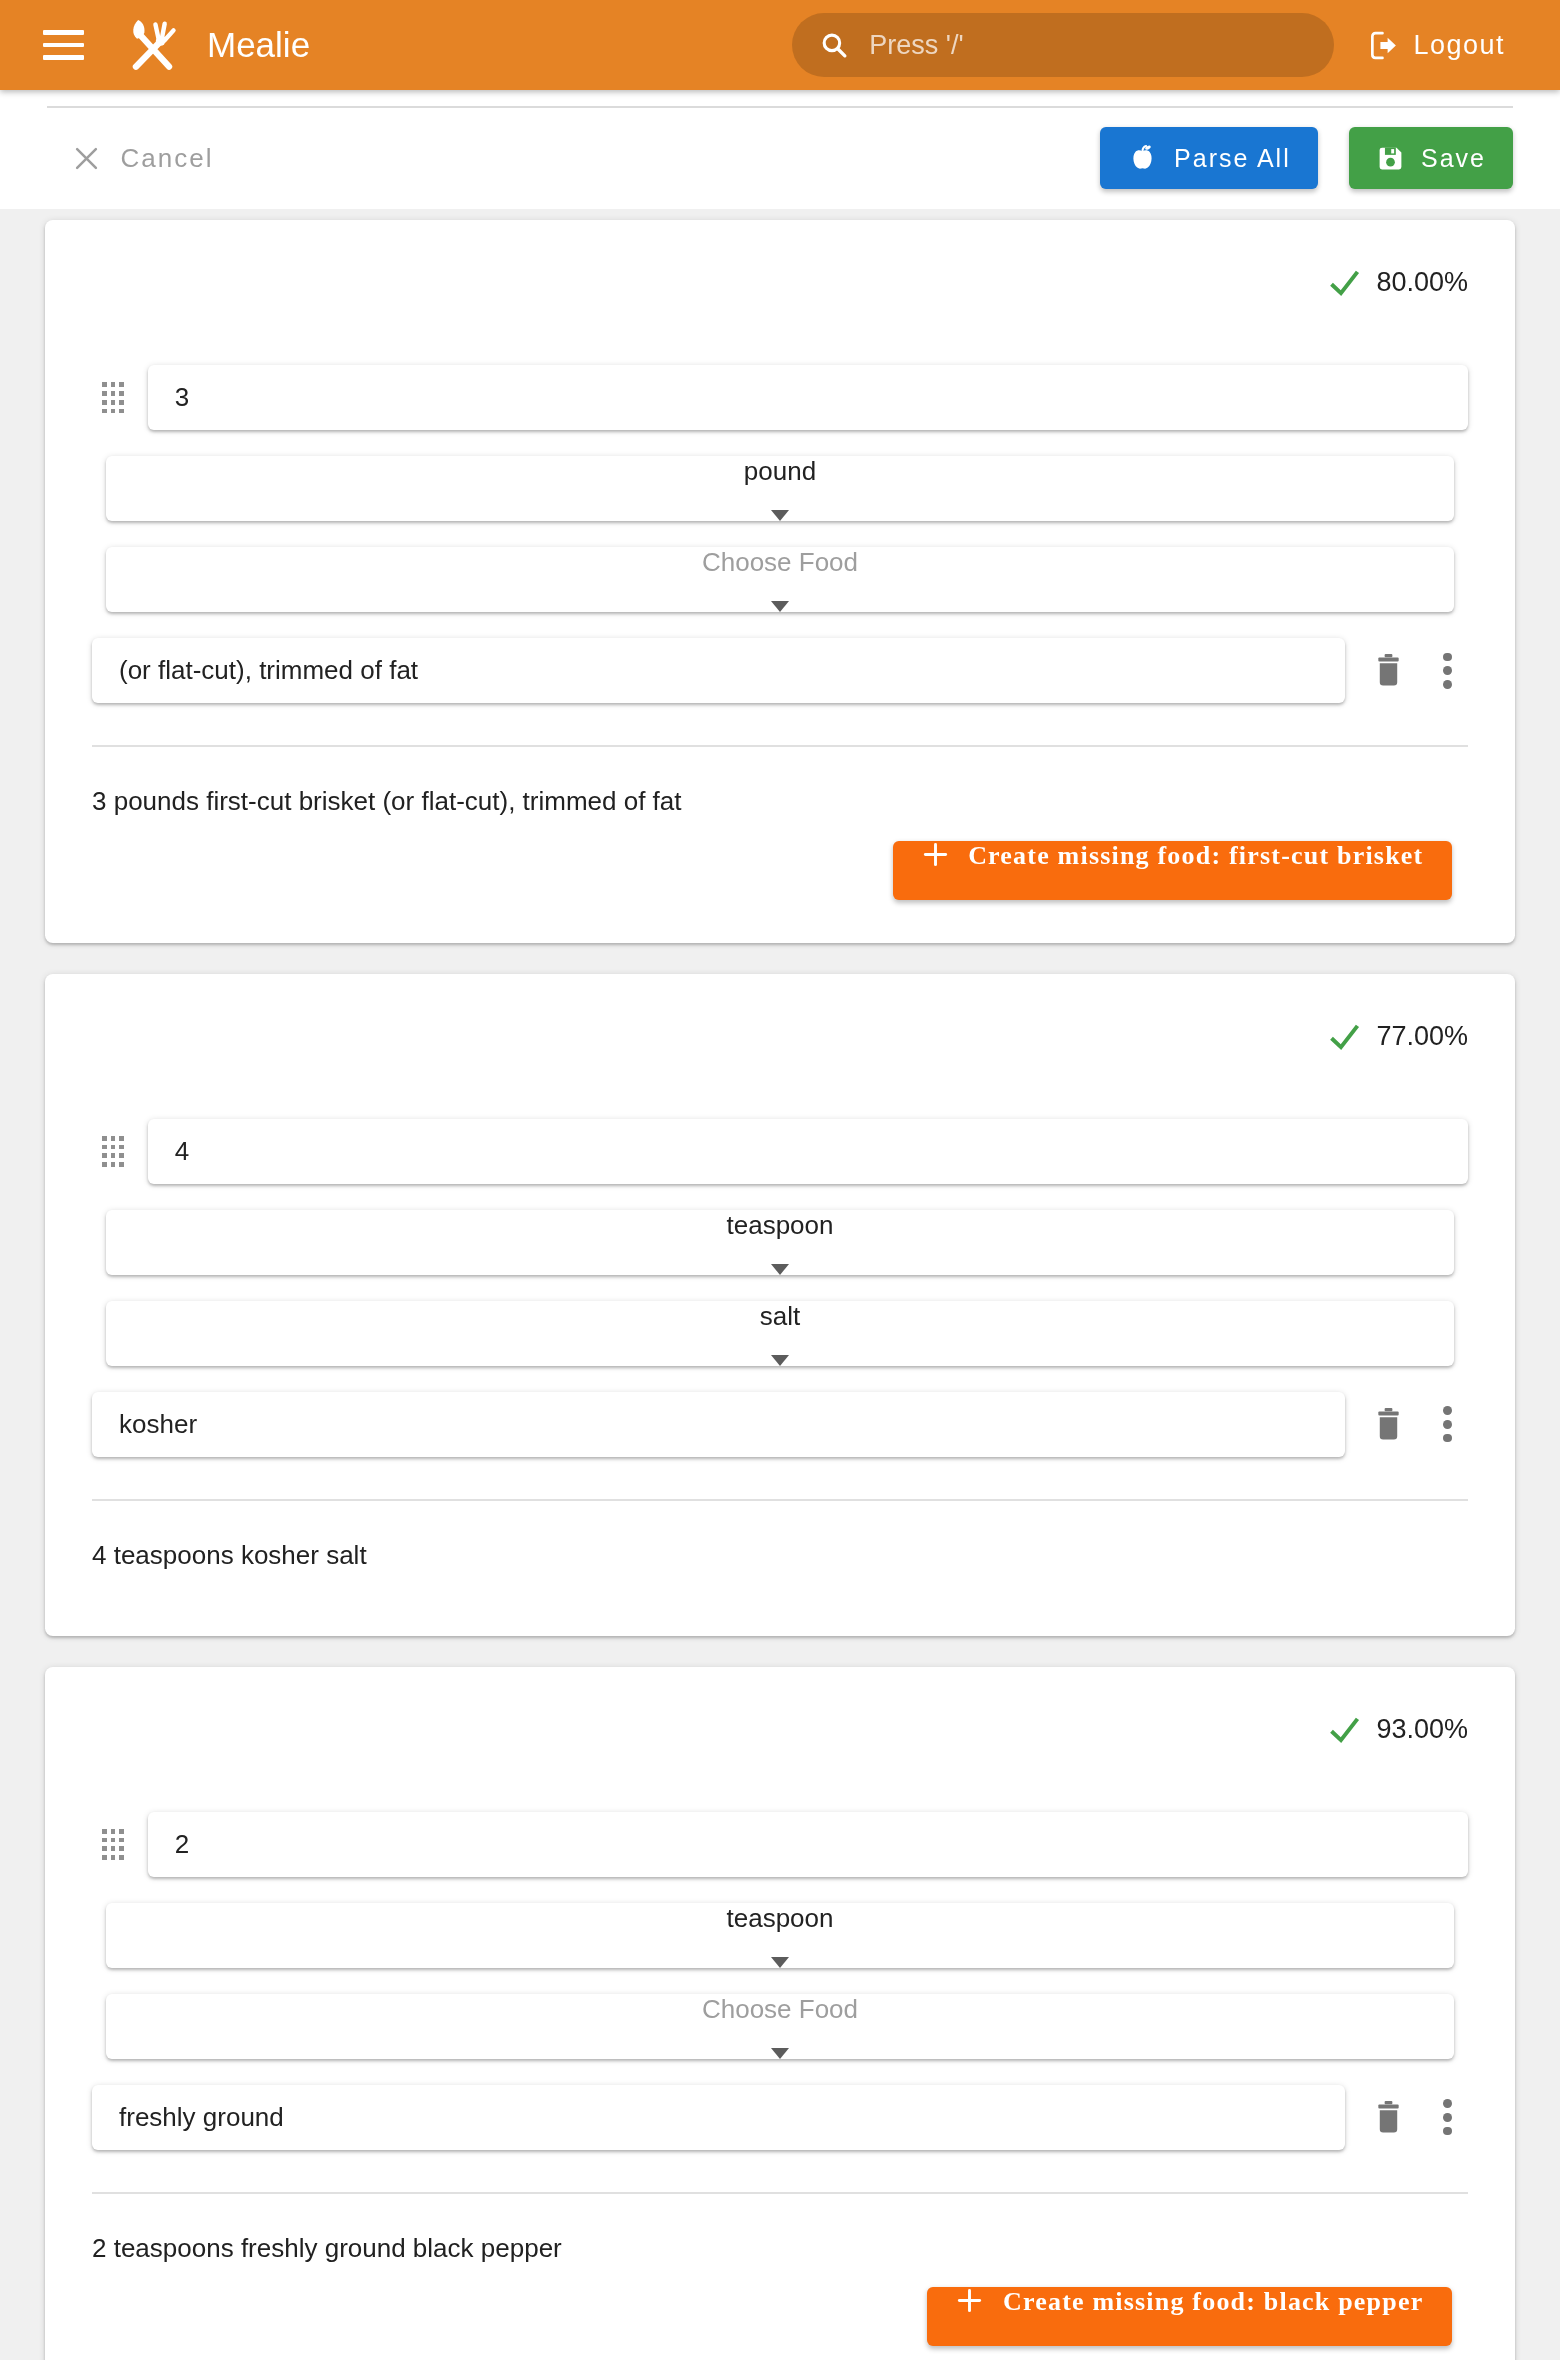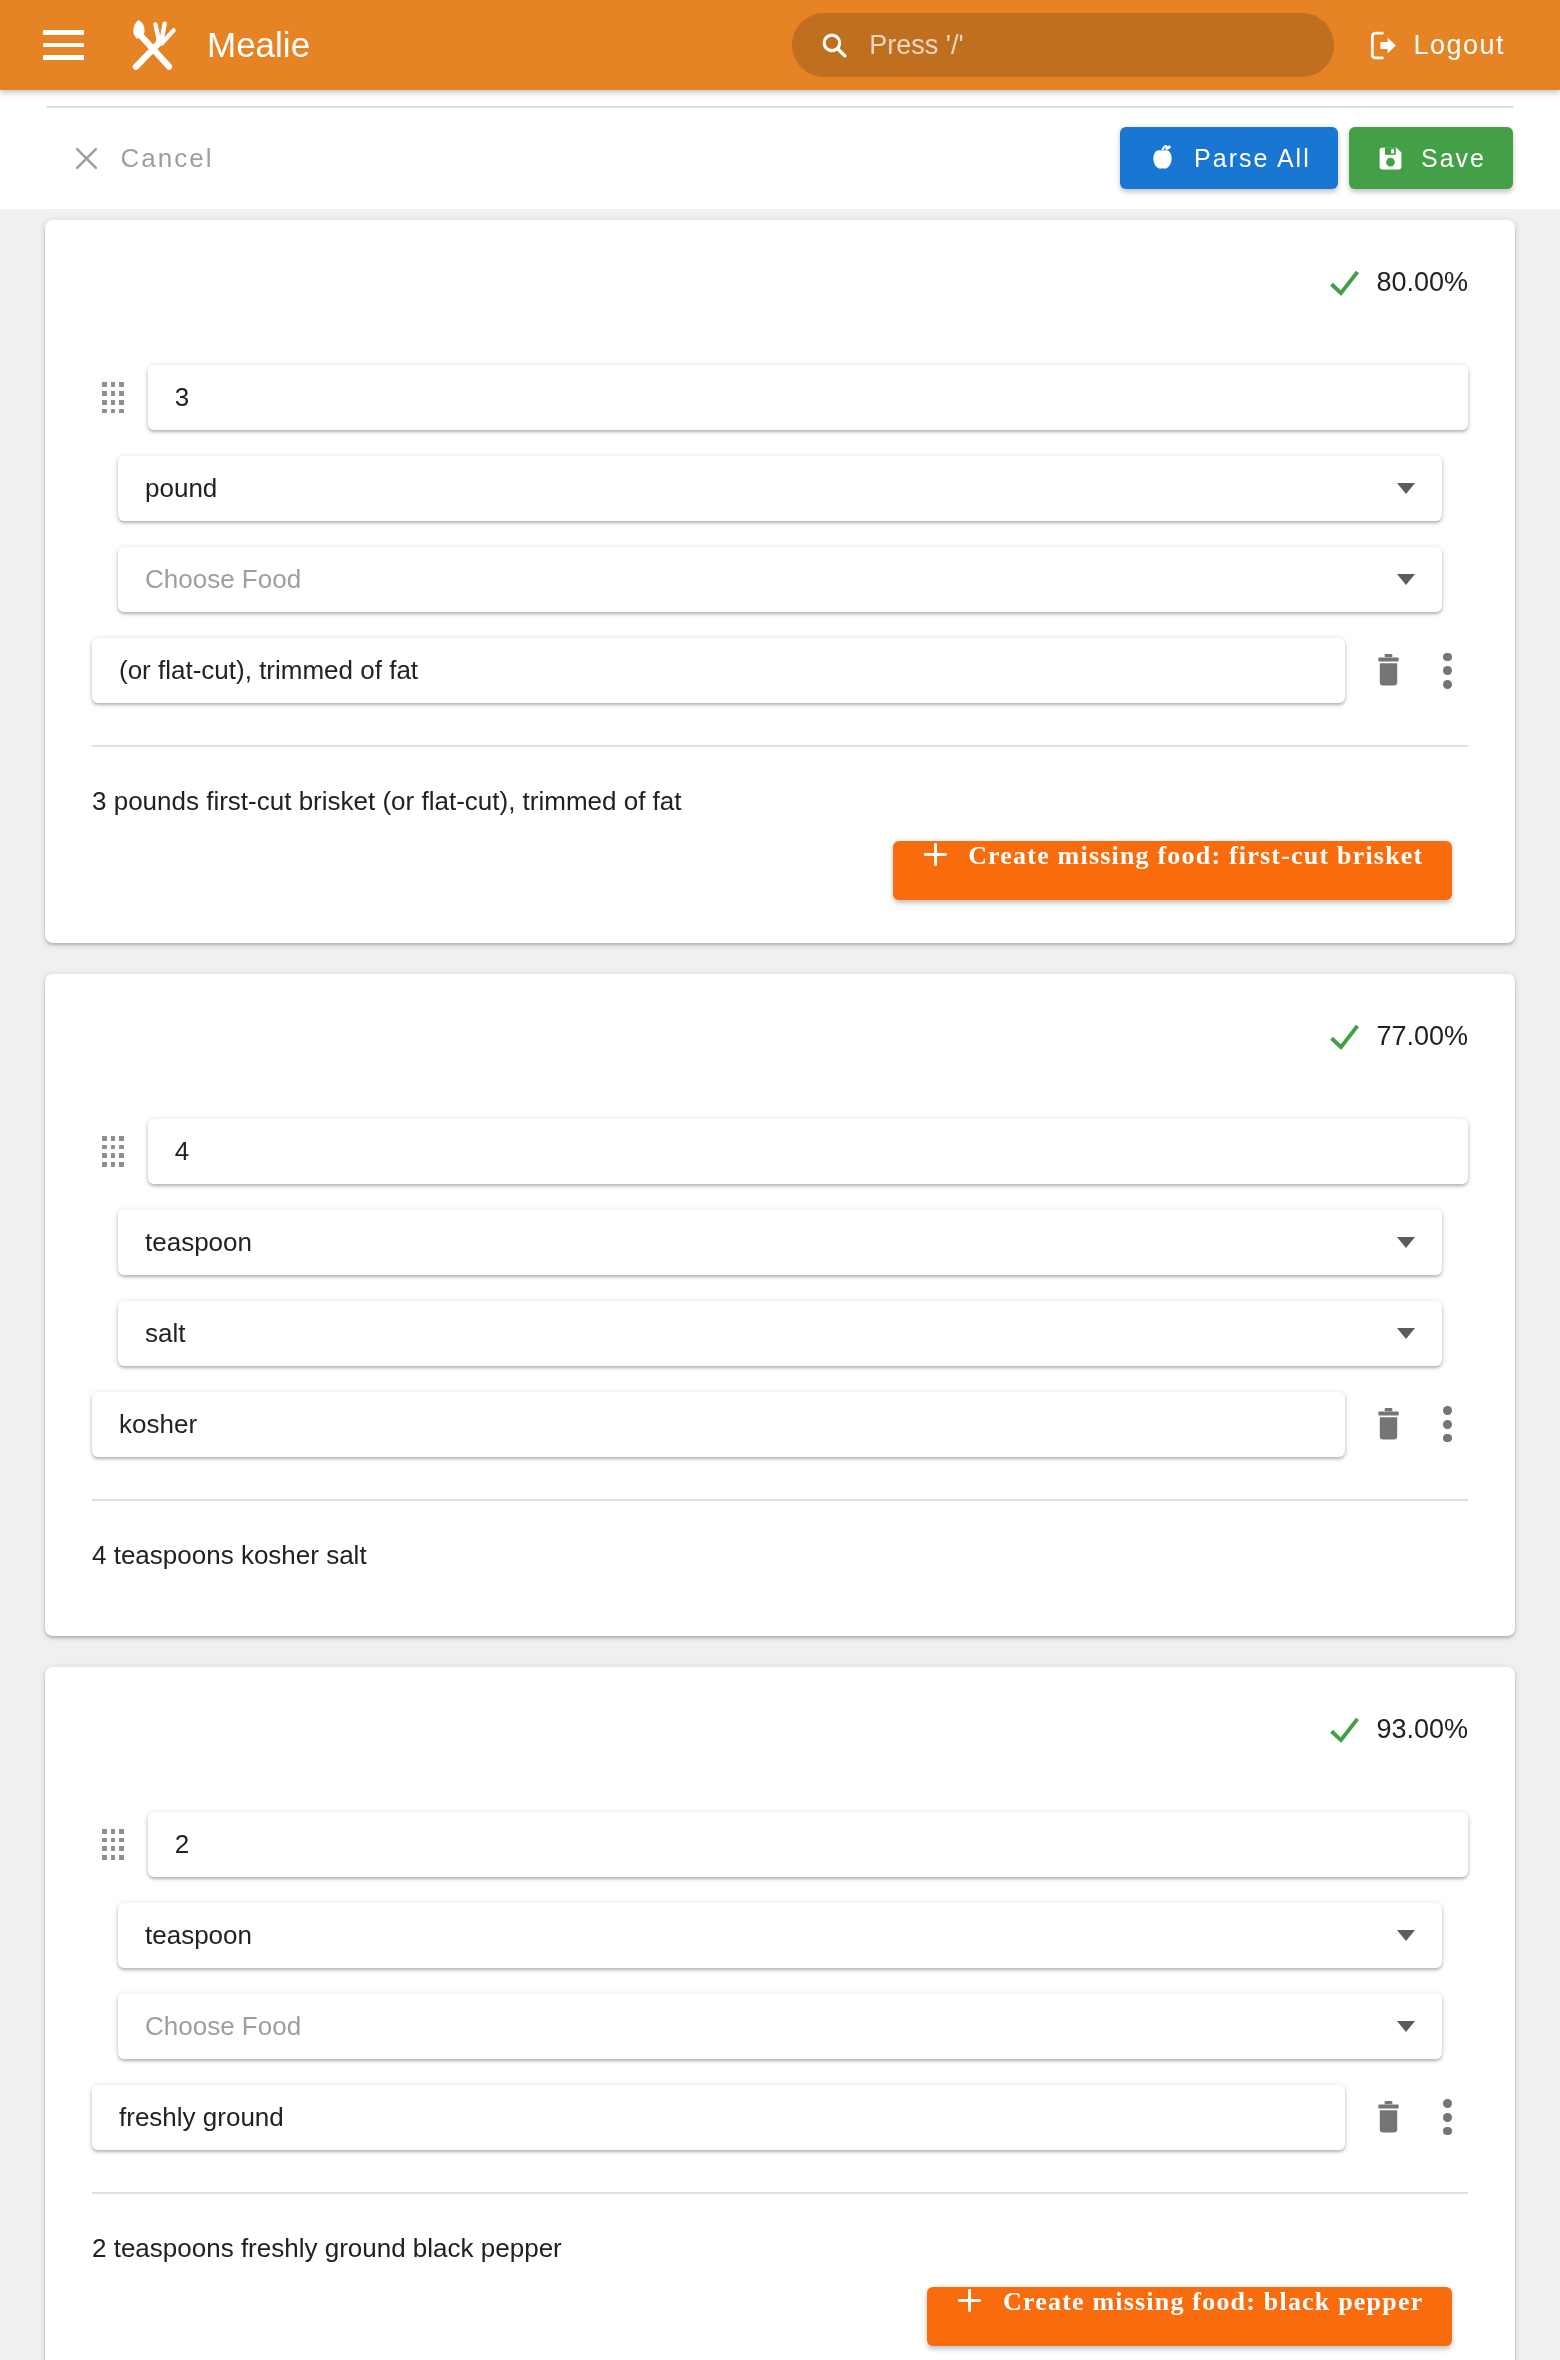--- a/index.html
+++ b/index.html
@@ -25,21 +25,21 @@
   }
   .search-placeholder { color:rgba(255,255,255,.72); font-size:27px; margin-left:19.5px; }
   .logout-btn {
     display:flex; align-items:center; margin-left:33px; gap:13.7px; cursor:pointer;
     color:#fff; font-size:27px; font-weight:500; letter-spacing:1.5px;
   }
 
   
   .toolbar-section { background:#fff; padding:15.6px 47px 0; }
   .page-divider { height:2px; background:#DBDBDB; }
-  .toolbar-row { height:101px; display:flex; align-items:center; padding-left:27px; }
+  .toolbar-row { height:101px; display:flex; align-items:center; padding-left:27px;gap:20px; }
   .cancel-btn {
     display:flex; align-items:center; gap:21.5px; cursor:pointer;
     color:#9E9E9E; font-size:26px; font-weight:500; letter-spacing:2px;
   }
   .toolbar-spacer { flex:1; }
   .btn {
     height:62px; border:none; border-radius:5.9px; display:flex; align-items:center;
     gap:15.6px; padding:0 27px; color:#fff; font-size:25px; font-weight:500;
     letter-spacing:2px; box-shadow:0 2.9px 4.9px rgba(0,0,0,.24); cursor:pointer;
     font-family:inherit;
@@ -70,21 +70,21 @@
     background:#fff; border-radius:5.9px; height:65px; display:flex; align-items:center;
     padding:0 27px; font-size:26px; color:#222;
     box-shadow:0 2px 2.9px rgba(0,0,0,.22), 0 1px 5.9px rgba(0,0,0,.14);
   }
   .field input {
     border:none; outline:none; width:100%; background:transparent; padding:0;
     font:inherit; color:#222;
   }
   .amount-field { flex:1; }
 
-  .select-row { margin:26px 26px 0; justify-content:space-between; cursor:pointer; }
+  .select-row { margin:26px 14px 0; justify-content:space-between; cursor:pointer;flex-direction:column; }
   .select-value { color:#222; }
   .select-value.placeholder { color:#9E9E9E; }
   .triangle {
     width:0; height:0; border-left:9.8px solid transparent;
     border-right:9.8px solid transparent; border-top:11.7px solid #5C5C5C;
   }
 
   .comment-row { display:flex; align-items:center; margin-top:26px; }
   .comment-field { width:1307px; }
   .icon-btn {

